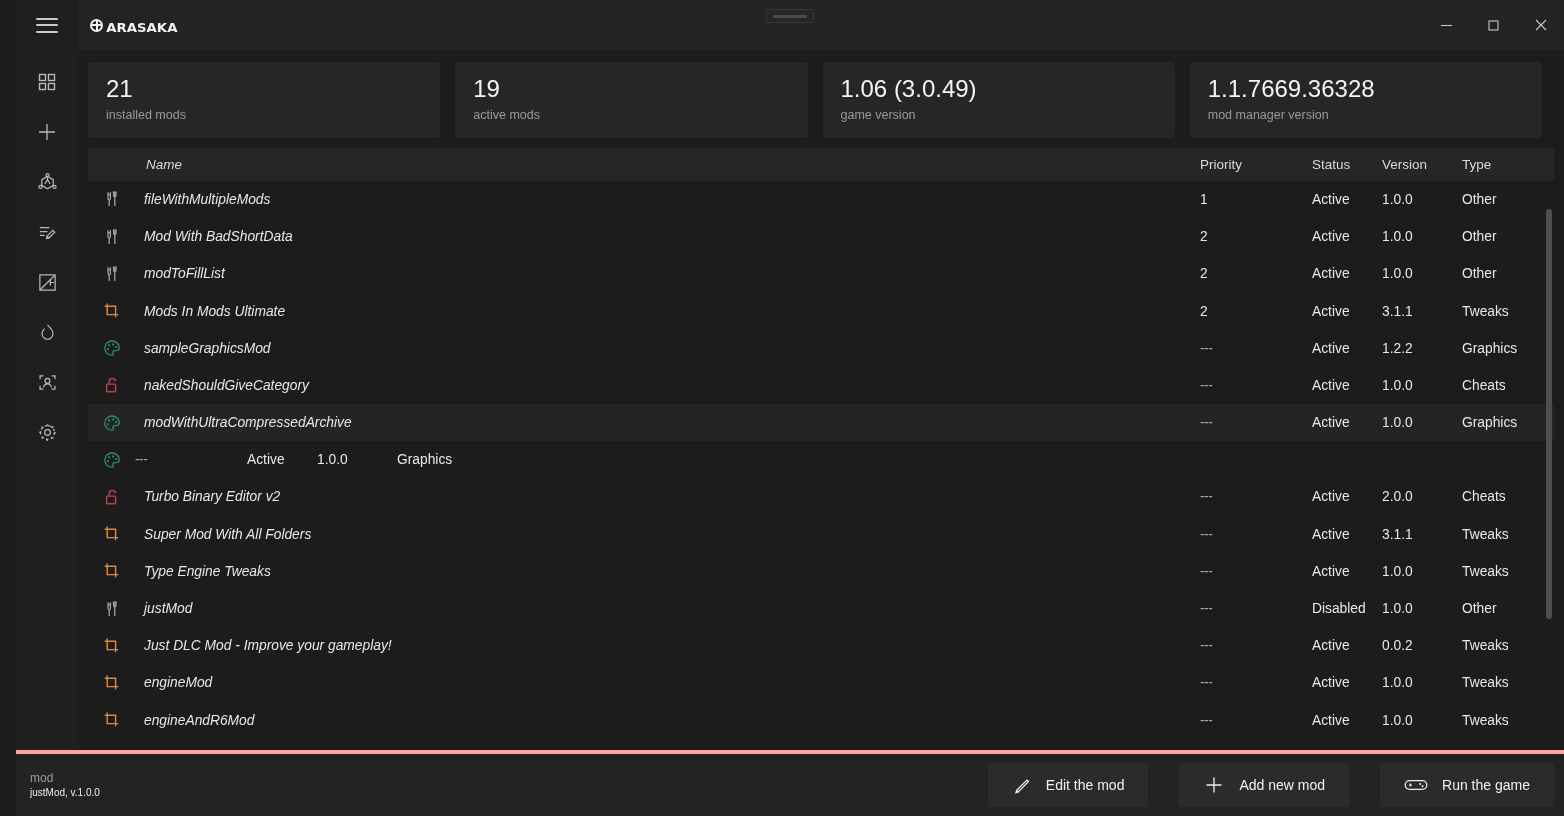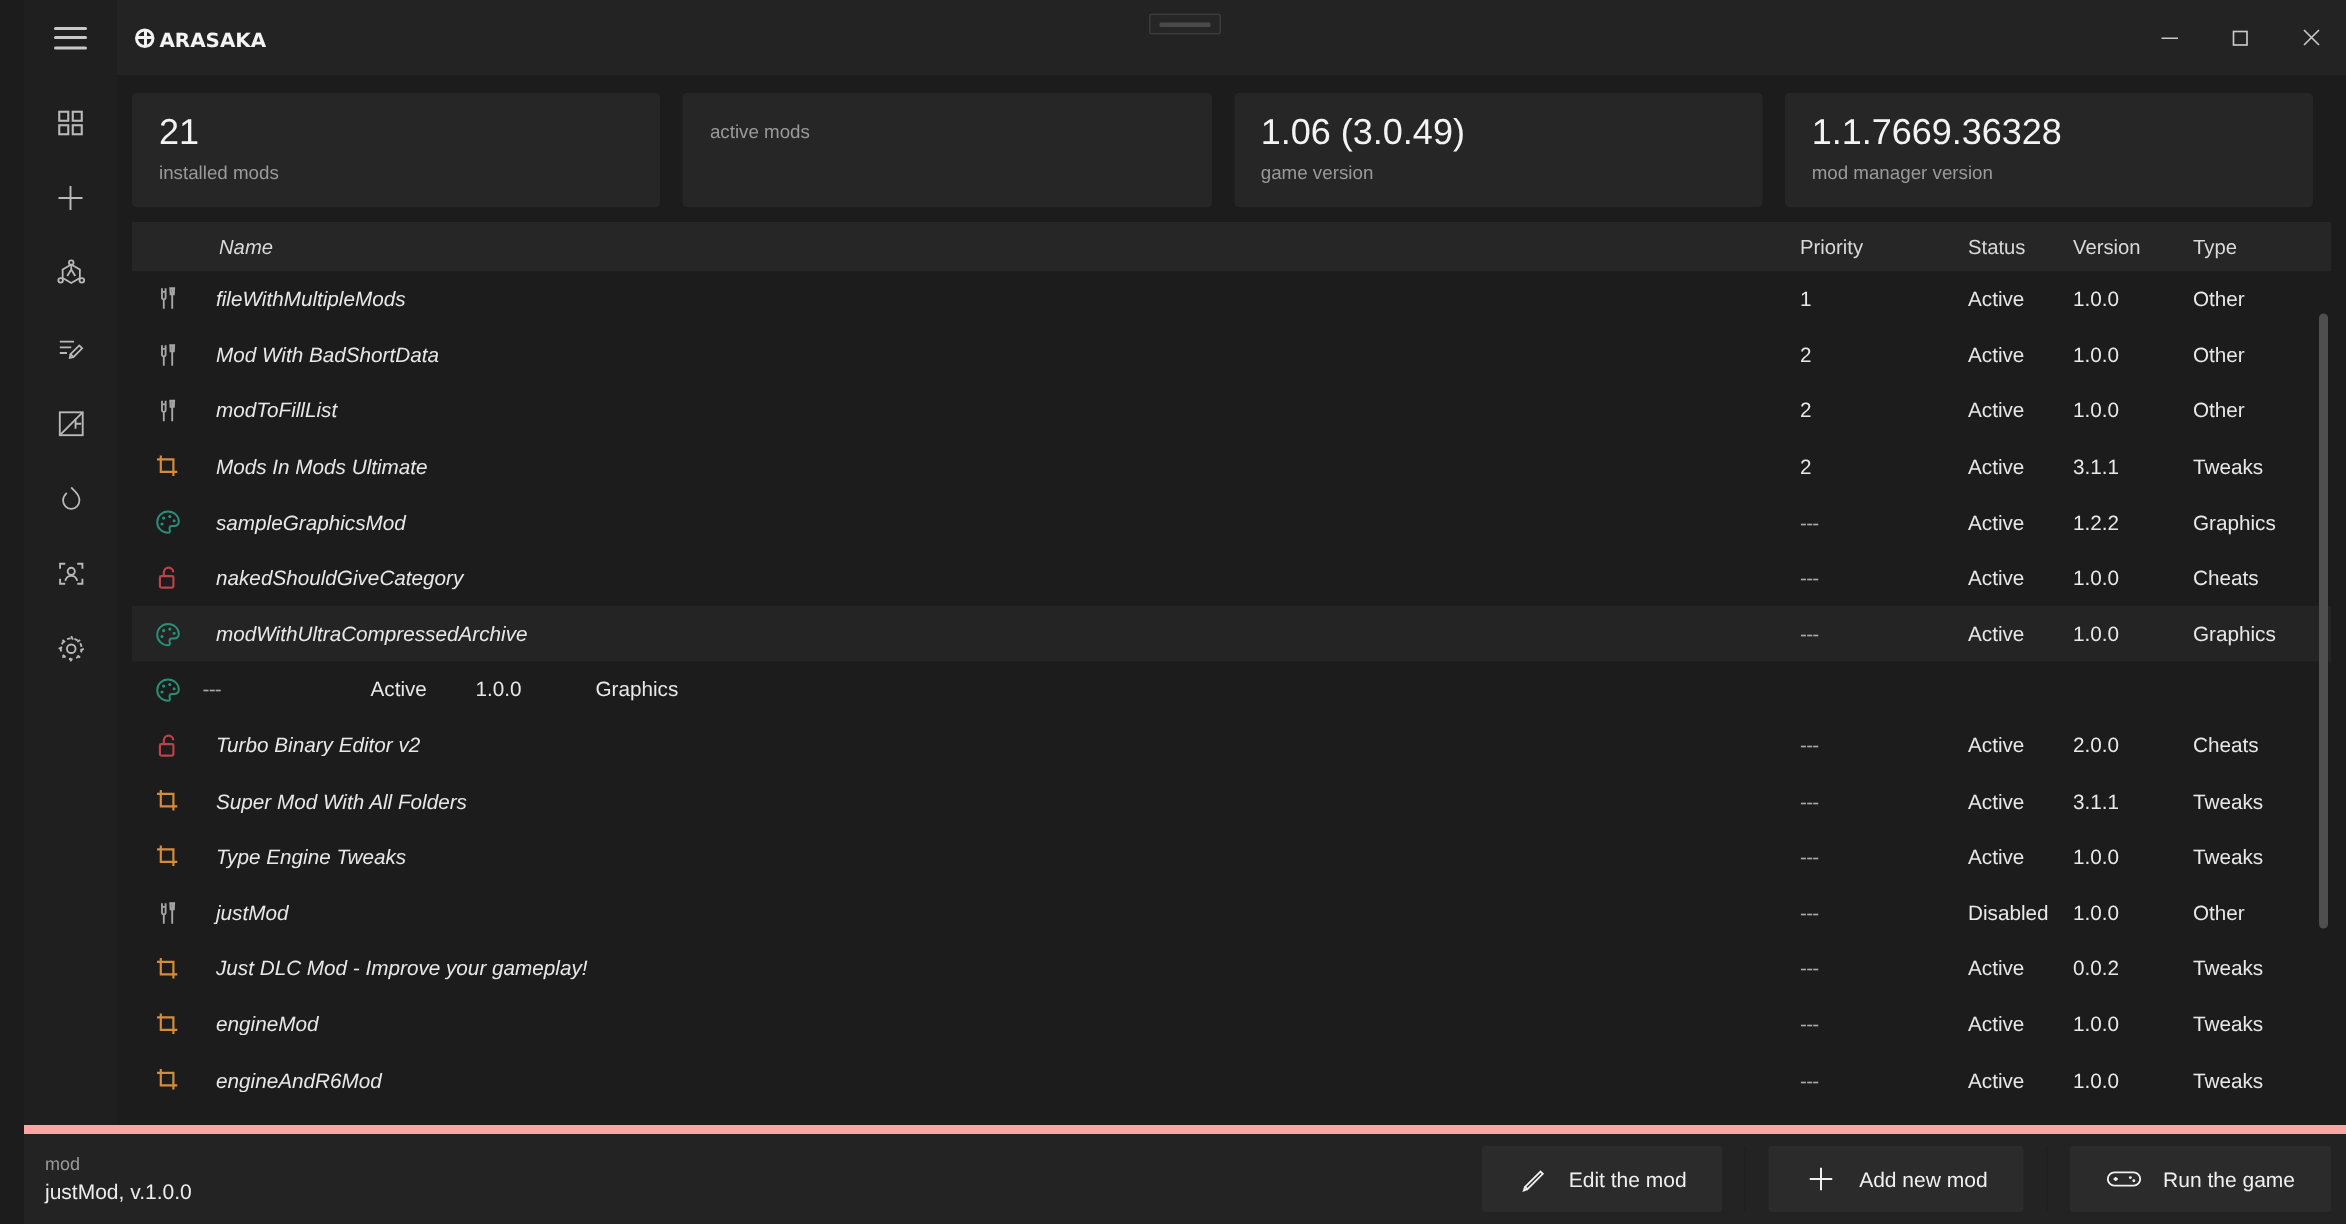--- a/index.html
+++ b/index.html
@@ -129,25 +129,25 @@
   
   .scrollbar {
     position: absolute; right: 2px; top: 28px; width: 6px; height: 410px;
     background: #4f4f4f; border-radius: 3px; cursor: pointer;
   }
 
   
   .footer {
     flex: 0 0 66px; height: 66px; background: #232323;
     display: flex; align-items: center; padding: 0 10px 0 10px;
-    border-top: 6px solid #fca5a5;
+    border-top: 4px solid #fca5a5;
   }
   .footer-info { padding-left: 4px; }
   .fi-label { font-size: 12px; color: #9a9a9a; line-height: 1.35; }
-  .fi-value { font-size: 14px; color: #ececec; line-height: 1.35; }
+  .fi-value { font-size: 10px; color: #ececec; line-height: 1.35; }
 
   .footer-actions { margin-left: auto; display: flex; align-items: center; gap: 15px; }
   .fbtn {
     display: flex; align-items: center; gap: 14px;
     height: 44px; padding: 0 24px; background: #2b2b2b;
     color: #f0f0f0; font-size: 14px; cursor: pointer;
     border: none; border-radius: 2px;
     font-family: "Liberation Sans", sans-serif;
   }
   .fbtn svg { display: block; flex: 0 0 auto; }
@@ -281,20 +281,21 @@
     </div>
 
     <div class="content">
 
       <div class="stats">
         <div class="stat-card">
           <div class="stat-value">21</div>
           <div class="stat-label">installed mods</div>
         </div>
         <div class="stat-card">
+          <div class="stat-value">19</div>
           <div class="stat-label">active mods</div>
         </div>
         <div class="stat-card">
           <div class="stat-value">1.06 (3.0.49)</div>
           <div class="stat-label">game version</div>
         </div>
         <div class="stat-card">
           <div class="stat-value">1.1.7669.36328</div>
           <div class="stat-label">mod manager version</div>
         </div>

